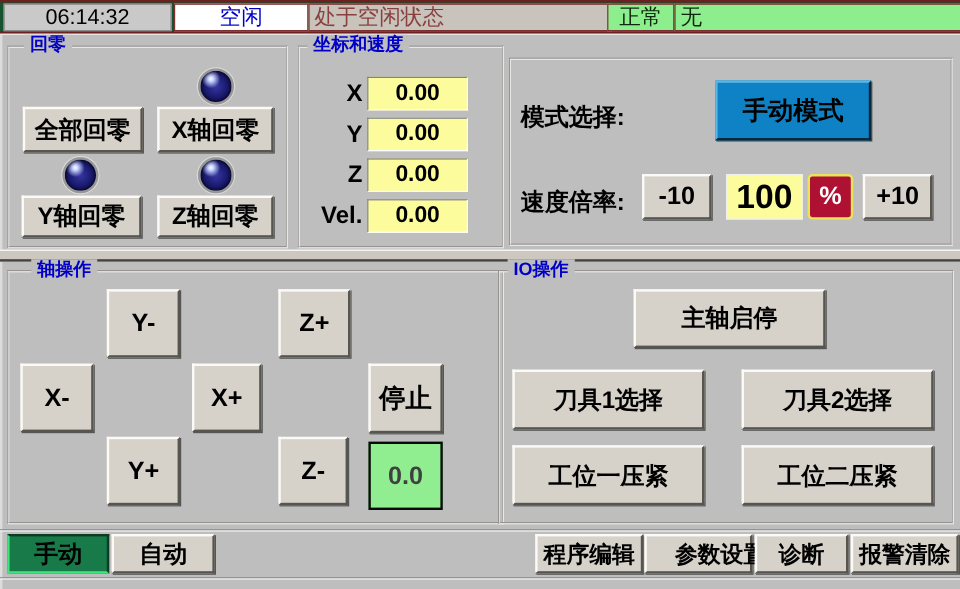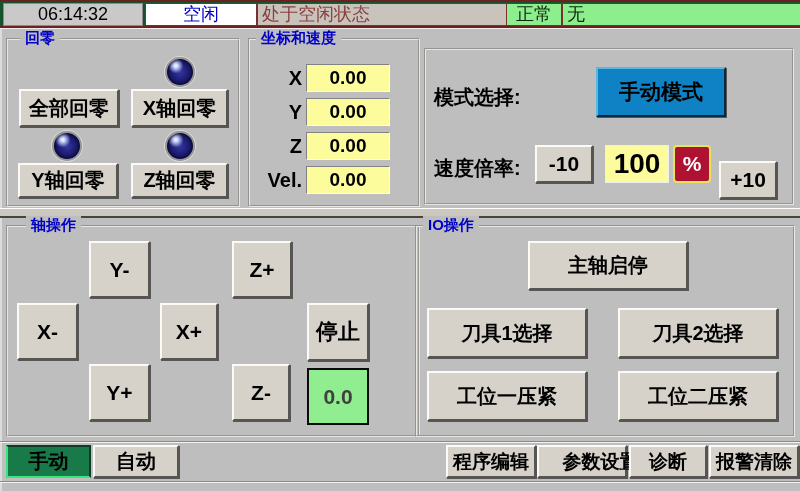--- a/index.html
+++ b/index.html
@@ -119,21 +119,21 @@
   <div class="val" style="left:306px;top:132px;width:84px;height:28px;">0.00</div>
   <div class="val" style="left:306px;top:166px;width:84px;height:28px;">0.00</div>
 
   <div class="grp" style="left:424px;top:48px;width:370px;height:157px;"></div>
   <div class="plainlabel" style="left:434px;top:84px;">模式选择:</div>
   <button class="btn" id="mode-btn">手动模式</button>
   <div class="plainlabel" style="left:434px;top:155px;">速度倍率:</div>
   <button class="btn" style="left:535px;top:145px;width:58px;height:38px;font-size:21px;">-10</button>
   <div class="val" id="ovr-box">100</div>
   <div id="pct-box">%</div>
-  <button class="btn" style="left:719px;top:145px;width:58px;height:38px;font-size:21px;margin-top:16px;">+10</button>
+  <button class="btn" style="left:719px;top:145px;width:58px;height:38px;font-size:21px;">+10</button>
 
   <div class="hsep" id="sep1"></div>
 
   <div class="grp" style="left:6px;top:225px;width:414px;height:212px;padding-left:44px;">
     <div class="grp-title" style="left:18px;">轴操作</div>
   </div>
   <button class="btn btn-axis" style="left:89px;top:241px;width:61px;height:57px;">Y-</button>
   <button class="btn btn-axis" style="left:232px;top:241px;width:60px;height:57px;">Z+</button>
   <button class="btn btn-axis" style="left:17px;top:303px;width:61px;height:57px;">X-</button>
   <button class="btn btn-axis" style="left:160px;top:303px;width:58px;height:57px;">X+</button>

